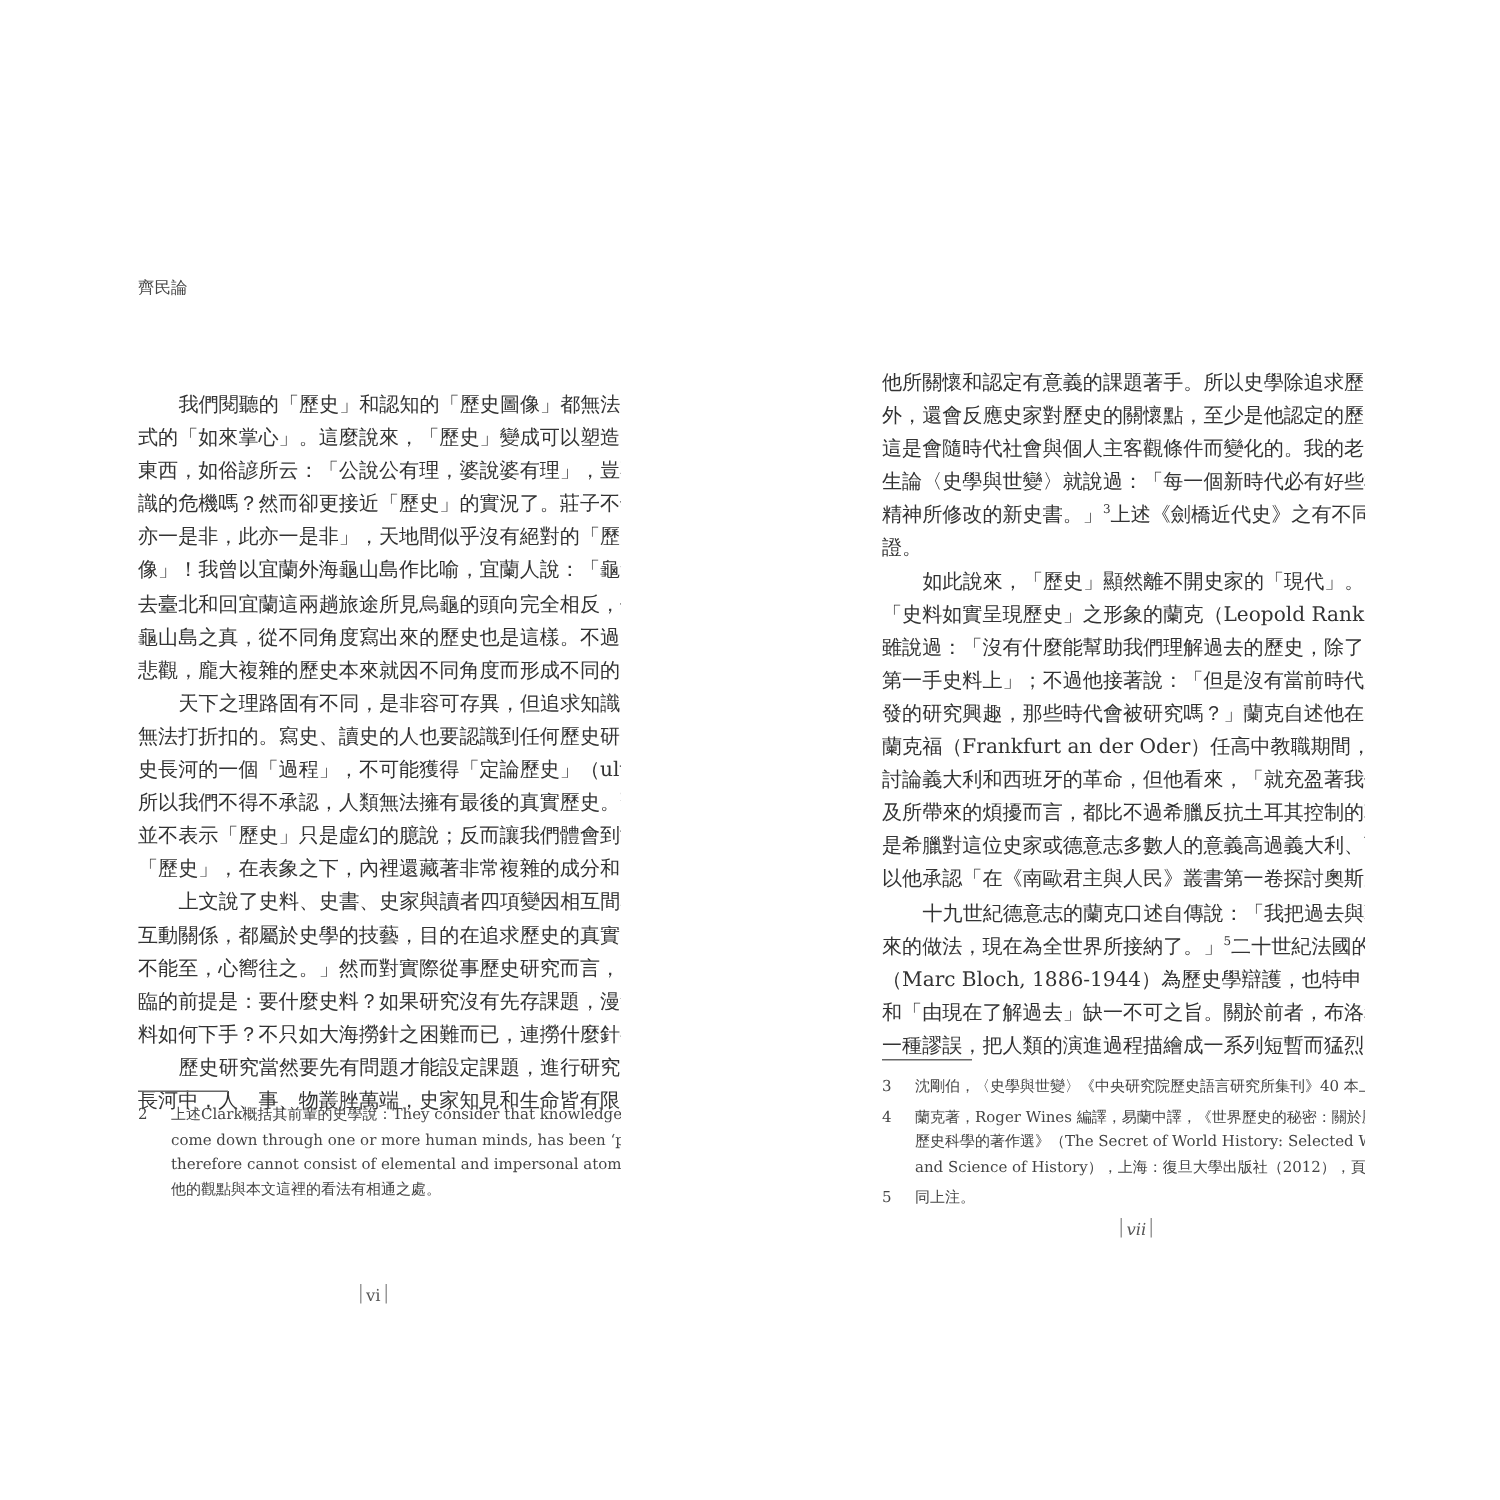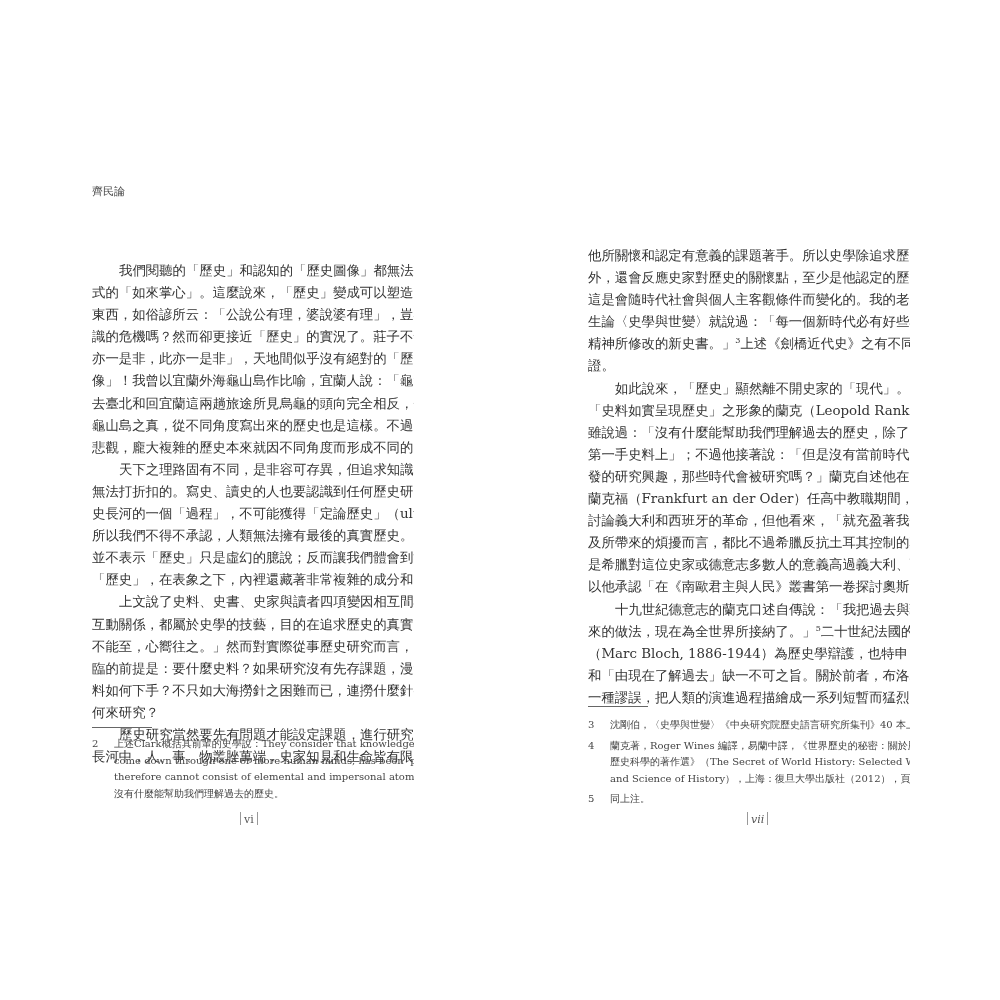--- a/index.html
+++ b/index.html
@@ -20,21 +20,21 @@
   .page.left .rule { left: 92px; top: 727px; }
   .page.right .rule { left: 88px; top: 706px; }
   .footnotes { position: absolute; width: 322px; font-size: 10px; line-height: 16.5px; color: #444; }
   .page.left .footnotes { left: 92px; top: 736px; }
   .page.right .footnotes { left: 88px; top: 717px; }
   .fn { position: relative; padding-left: 22px; margin-bottom: 4px; }
   .fn-num { position: absolute; left: 0; top: 0; }
   .fn-line { display: block; white-space: nowrap; overflow: hidden; text-align: justify; text-align-last: justify; }
   .fn-line.last { text-align-last: left; }
   .folio { position: absolute; top: 812px; font-size: 11px; color: #555; }
-  .page.left .folio { left: 237px; }
+  .page.left .folio { left: 237px; margin-top: 44px; }
   .page.right .folio { left: 244px; font-style: italic; }
   .folio .bar { display: inline-block; width: 1px; height: 13px; background: #999; vertical-align: -2px; margin: 0 3px; }
 </style>
 </head>
 <body>
 
 <div class="page left">
   <div class="running-head">齊民論</div>
   <div class="body-text" id="left-body">
       <span class="line indent">我們閱聽的「歷史」和認知的「歷史圖像」都無法跳脫上述模</span>
@@ -50,32 +50,31 @@
       <span class="line">無法打折扣的。寫史、讀史的人也要認識到任何歷史研究都只是歷</span>
       <span class="line">史長河的一個「過程」，不可能獲得「定論歷史」（ultime history），</span>
       <span class="line">所以我們不得不承認，人類無法擁有最後的真實歷史。<sup>2</sup>即使如此，</span>
       <span class="line">並不表示「歷史」只是虛幻的臆說；反而讓我們體會到世人認知的</span>
       <span class="line last">「歷史」，在表象之下，內裡還藏著非常複雜的成分和曲折的過程。</span>
       <span class="line indent">上文說了史料、史書、史家與讀者四項變因相互間構成的多重</span>
       <span class="line">互動關係，都屬於史學的技藝，目的在追求歷史的真實，史家「雖</span>
       <span class="line">不能至，心嚮往之。」然而對實際從事歷史研究而言，史家首先面</span>
       <span class="line">臨的前提是：要什麼史料？如果研究沒有先存課題，漫無邊際的史</span>
       <span class="line">料如何下手？不只如大海撈針之困難而已，連撈什麼針都無頭緒，</span>
-      <span class="line last">何來研究？</span>
       <span class="line indent">歷史研究當然要先有問題才能設定課題，進行研究；而在歷史</span>
       <span class="line">長河中，人、事、物叢脞萬端，史家知見和生命皆有限，勢必要從</span>
     </div>
   <div class="rule"></div>
   <div class="footnotes" id="left-fn">
       <div class="fn">
         <span class="fn-num">2</span>
         <span class="fn-line">上述Clark概括其前輩的史學說：They consider that knowledge of the past has</span>
         <span class="fn-line">come down through one or more human minds, has been ‘processed’ by them, and</span>
         <span class="fn-line">therefore cannot consist of elemental and impersonal atoms which nothing can alter.</span>
-        <span class="fn-line last">沒有什麼能幫助我們理解過去的歷史。</span>
+        <span class="fn-line last">他的觀點與本文這裡的看法有相通之處。</span>
       </div>
     </div>
   <div class="folio"><span class="bar"></span><span>vi</span><span class="bar"></span></div>
 </div>
 
 <div class="page right">
   <div class="body-text" id="right-body">
       <span class="line">他所關懷和認定有意義的課題著手。所以史學除追求歷史真實之</span>
       <span class="line">外，還會反應史家對歷史的關懷點，至少是他認定的歷史意義，而</span>
       <span class="line">這是會隨時代社會與個人主客觀條件而變化的。我的老師沈剛伯先</span>

